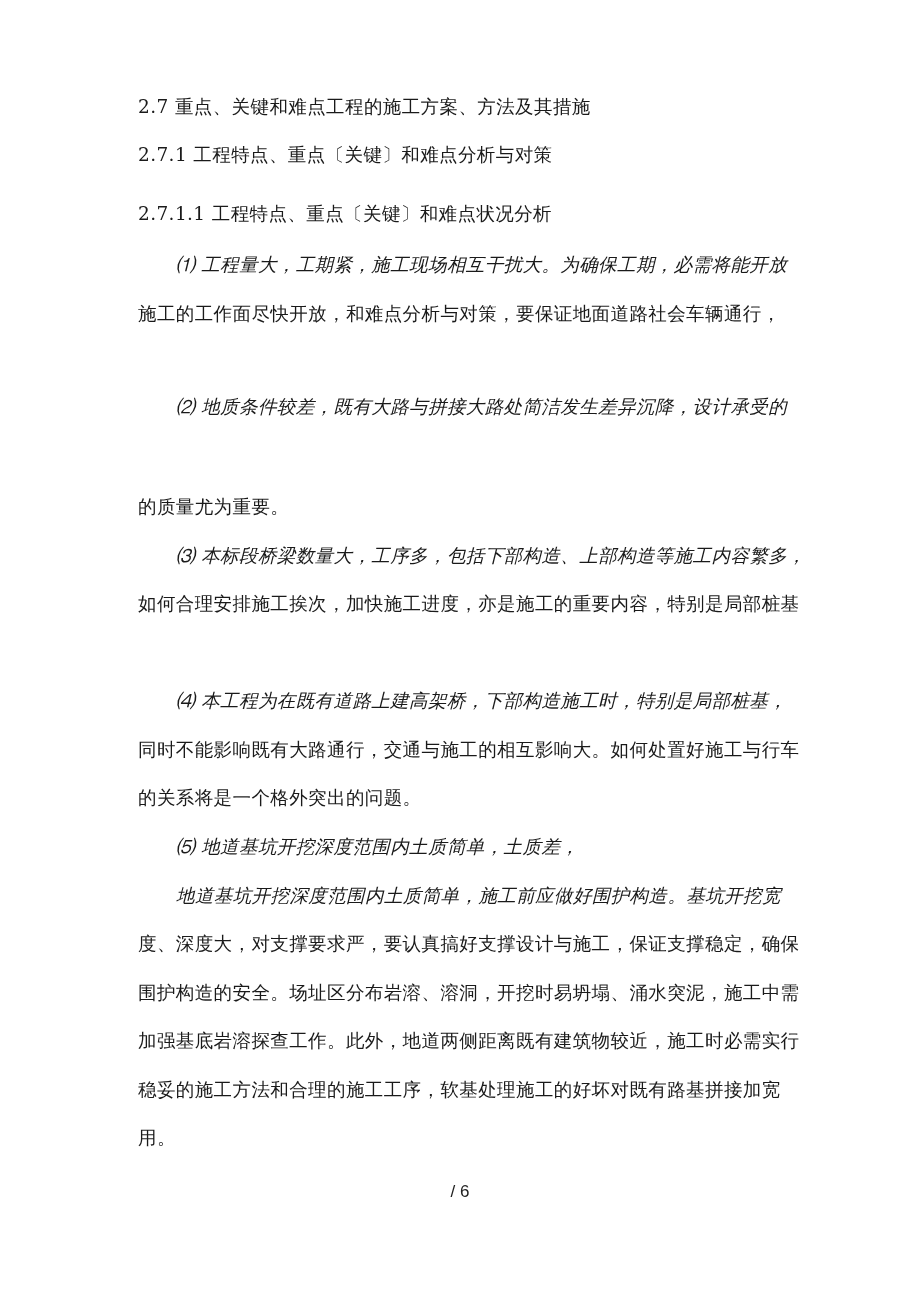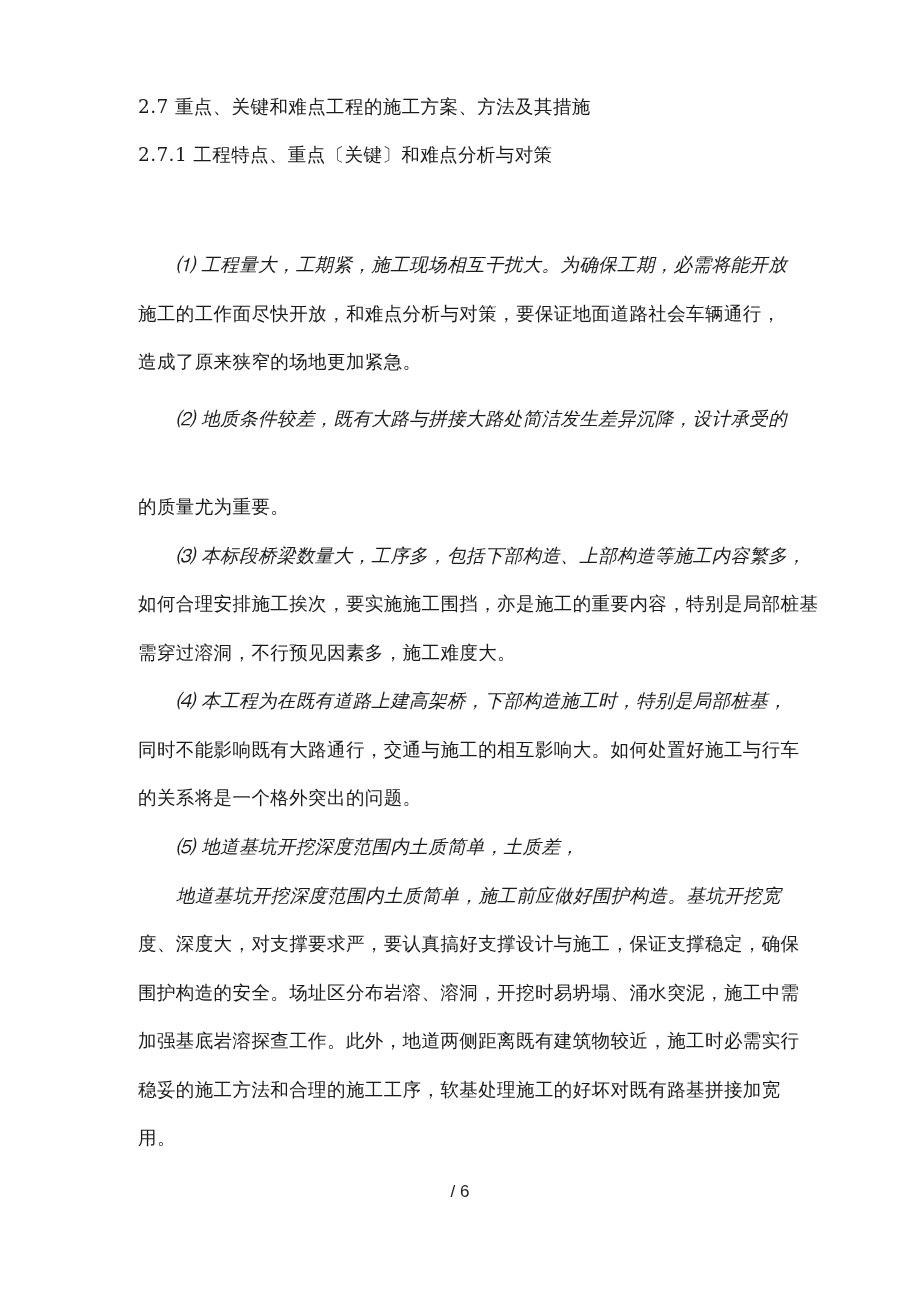--- a/index.html
+++ b/index.html
@@ -42,31 +42,30 @@
       color: #222;
     }
   </style>
 </head>
 <body>
 
 <div class="page">
 
   <div class="line" style="top:95px">2.7 重点、关键和难点工程的施工方案、方法及其措施</div>
   <div class="line" style="top:143px">2.7.1 工程特点、重点〔关键〕和难点分析与对策</div>
+  <div class="line" style="top:202px">2.7.1.1 工程特点、重点〔关键〕和难点状况分析</div>
 
   <div class="line indent" style="top:253px">⑴ 工程量大，工期紧，施工现场相互干扰大。为确保工期，必需将能开放</div>
   <div class="line" style="top:302px">施工的工作面尽快开放，和难点分析与对策，要保证地面道路社会车辆通行，</div>
-  <div class="line" style="top:350px">造成了原来狭窄的场地更加紧急。</div>
 
-  <div class="line indent" style="top:407px">⑵ 地质条件较差，既有大路与拼接大路处简洁发生差异沉降，设计承受的</div>
+  <div class="line indent" style="top:395px">⑵ 地质条件较差，既有大路与拼接大路处简洁发生差异沉降，设计承受的</div>
   <div class="line" style="top:495px">的质量尤为重要。</div>
 
   <div class="line indent" style="top:544px">⑶ 本标段桥梁数量大，工序多，包括下部构造、上部构造等施工内容繁多，</div>
-  <div class="line" style="top:592px">如何合理安排施工挨次，要实施施工围挡，亦是施工的重要内容，特别是局部桩基</div>
-  <div class="line" style="top:641px">需穿过溶洞，不行预见因素多，施工难度大。</div>
+  <div class="line" style="top:592px">如何合理安排施工挨次，加快施工进度，亦是施工的重要内容，特别是局部桩基</div>
 
   <div class="line indent" style="top:689px">⑷ 本工程为在既有道路上建高架桥，下部构造施工时，特别是局部桩基，</div>
   <div class="line" style="top:738px">同时不能影响既有大路通行，交通与施工的相互影响大。如何处置好施工与行车</div>
   <div class="line" style="top:786px">的关系将是一个格外突出的问题。</div>
 
   <div class="line indent" style="top:835px">⑸ 地道基坑开挖深度范围内土质简单，土质差，</div>
 
   <div class="line indent" style="top:884px">地道基坑开挖深度范围内土质简单，施工前应做好围护构造。基坑开挖宽</div>
   <div class="line" style="top:932px">度、深度大，对支撑要求严，要认真搞好支撑设计与施工，保证支撑稳定，确保</div>
   <div class="line" style="top:981px">围护构造的安全。场址区分布岩溶、溶洞，开挖时易坍塌、涌水突泥，施工中需</div>

